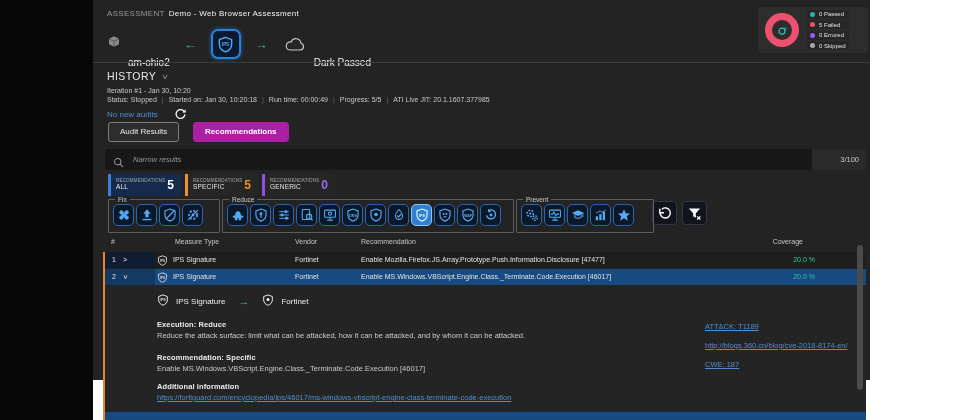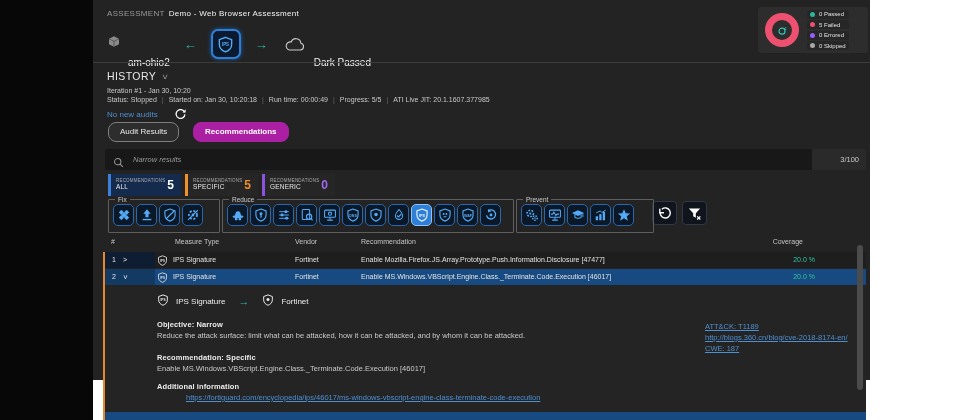--- a/index.html
+++ b/index.html
@@ -36,21 +36,21 @@
   
   .history-h{left:14px;top:70px;font-size:10.5px;color:#e8e8e8;letter-spacing:.4px;}
   .history-h .chev{color:#aaa;font-size:9px;margin-left:6px;display:inline-block;transform:rotate(90deg);}
   .iteration{left:14px;top:87px;font-size:7px;color:#c9c9c9;}
   .statusline{left:14px;top:96px;font-size:7px;color:#c9c9c9;white-space:nowrap;}
   .statusline .sep{color:#666;margin:0 5px;}
   .auditline{left:14px;top:105px;display:flex;align-items:center;gap:17px;}
   .audit-link{font-size:8px;color:#4f8fd0;text-decoration:none;}
 
   
-  .tab{height:18px;line-height:18px;font-size:8px;border-radius:8px;padding:0 11px;top:122px;cursor:default;}
+  .tab{height:18px;line-height:18px;font-size:8px;border-radius:3px;padding:0 11px;top:122px;cursor:default;}
   .tab-audit{left:15px;background:#2d2d2d;border:1px solid #7e7e7e;color:#e8e8e8;}
   .tab-rec{left:100px;background:#ab1fa2;color:#fff;font-weight:bold;border:1px solid #ab1fa2;}
 
   
   .search{left:12px;top:149px;width:761px;height:21px;background:#181818;border-radius:2px;}
   .search .mag{position:absolute;left:8px;top:5px;}
   .search .ph{position:absolute;left:28px;top:0;line-height:21px;font-size:7.5px;font-style:italic;color:#979797;}
   .search .count{position:absolute;right:0;top:0;width:54px;height:21px;background:#2a2a2a;border-radius:0 2px 2px 0;
         font-size:7.5px;color:#c9c9c9;line-height:21px;text-align:right;padding-right:7px;box-sizing:border-box;}
 
@@ -89,22 +89,22 @@
   .c-measure{left:68px;} .c-vendor{left:190px;} .c-rec{left:256px;}
   .c-cov{right:51px;width:90px;text-align:right;color:#2fc79e;}
 
   
   .detail{left:12px;top:286px;width:761px;height:126px;background:#242424;font-size:7.5px;color:#c9c9c9;}
   .detail .dhead{position:absolute;left:52px;top:8px;display:flex;align-items:center;gap:7px;color:#eee;font-size:8px;}
   .detail .dhead .flow-arrow{font-size:11px;margin:0 6px;}
   .d-label{position:absolute;left:52px;color:#ececec;font-weight:bold;letter-spacing:.1px;}
   .d-text{position:absolute;left:52px;color:#c9c9c9;width:540px;}
   .lnk{color:#4f8fd0;text-decoration:underline;}
-  .d-link{position:absolute;left:52px;margin-left:29px;}
-  .side-links{position:absolute;left:600px;top:36px;width:158px;display:flex;flex-direction:column;gap:0;}
+  .d-link{position:absolute;left:52px;}
+  .side-links{position:absolute;left:600px;top:36px;width:158px;display:flex;flex-direction:column;gap:8px;}
   .side-links a{font-size:7.5px;line-height:1.45;word-break:break-all;}
 
   .bottom-bar{left:12px;top:412px;width:761px;height:8px;background:#174a80;}
   .scroll-thumb{left:764px;top:245px;width:6px;height:145px;background:#4b4b4b;border-radius:3px;}
 </style>
 </head>
 <body>
 
 <div class="left-strip"></div>
 
@@ -440,21 +440,21 @@
             <text x="8" y="9.8" font-size="4.2" font-weight="bold" text-anchor="middle" fill="currentColor" font-family="sans-serif">IPS</text>
           </svg></span>
       <span>IPS Signature</span>
       <span class="flow-arrow">→</span>
       <span id="detailIcon2"><svg viewBox="0 0 16 16" width="12" height="12">
             <path d="M8 1.2 13.8 3.4V7.8C13.8 11.6 11.2 13.9 8 15 4.8 13.9 2.2 11.6 2.2 7.8V3.4Z" fill="none" stroke="currentColor" stroke-width="1.3"></path>
             <circle cx="8" cy="7.4" r="2" fill="currentColor"></circle>
           </svg></span>
       <span>Fortinet</span>
     </div>
-    <div class="d-label" style="top:34px;">Objective: Narrow</div>
+    <div class="d-label" style="top:34px;">Execution: Reduce</div>
     <div class="d-text" style="top:45px;">Reduce the attack surface: limit what can be attacked, how it can be attacked, and by whom it can be attacked.</div>
     <div class="d-label" style="top:67px;">Recommendation: Specific</div>
     <div class="d-text" style="top:78px;">Enable MS.Windows.VBScript.Engine.Class._Terminate.Code.Execution [46017]</div>
     <div class="d-label" style="top:96px;">Additional information</div>
     <div class="d-link" style="top:107px;">
       <a class="lnk" href="#">https://fortiguard.com/encyclopedia/ips/46017/ms-windows-vbscript-engine-class-terminate-code-execution</a>
     </div>
     <div class="side-links" id="sideLinks">
         <a class="lnk" href="#">ATT&amp;CK: T1189</a>
         <a class="lnk" href="#">http://blogs.360.cn/blog/cve-2018-8174-en/</a>

